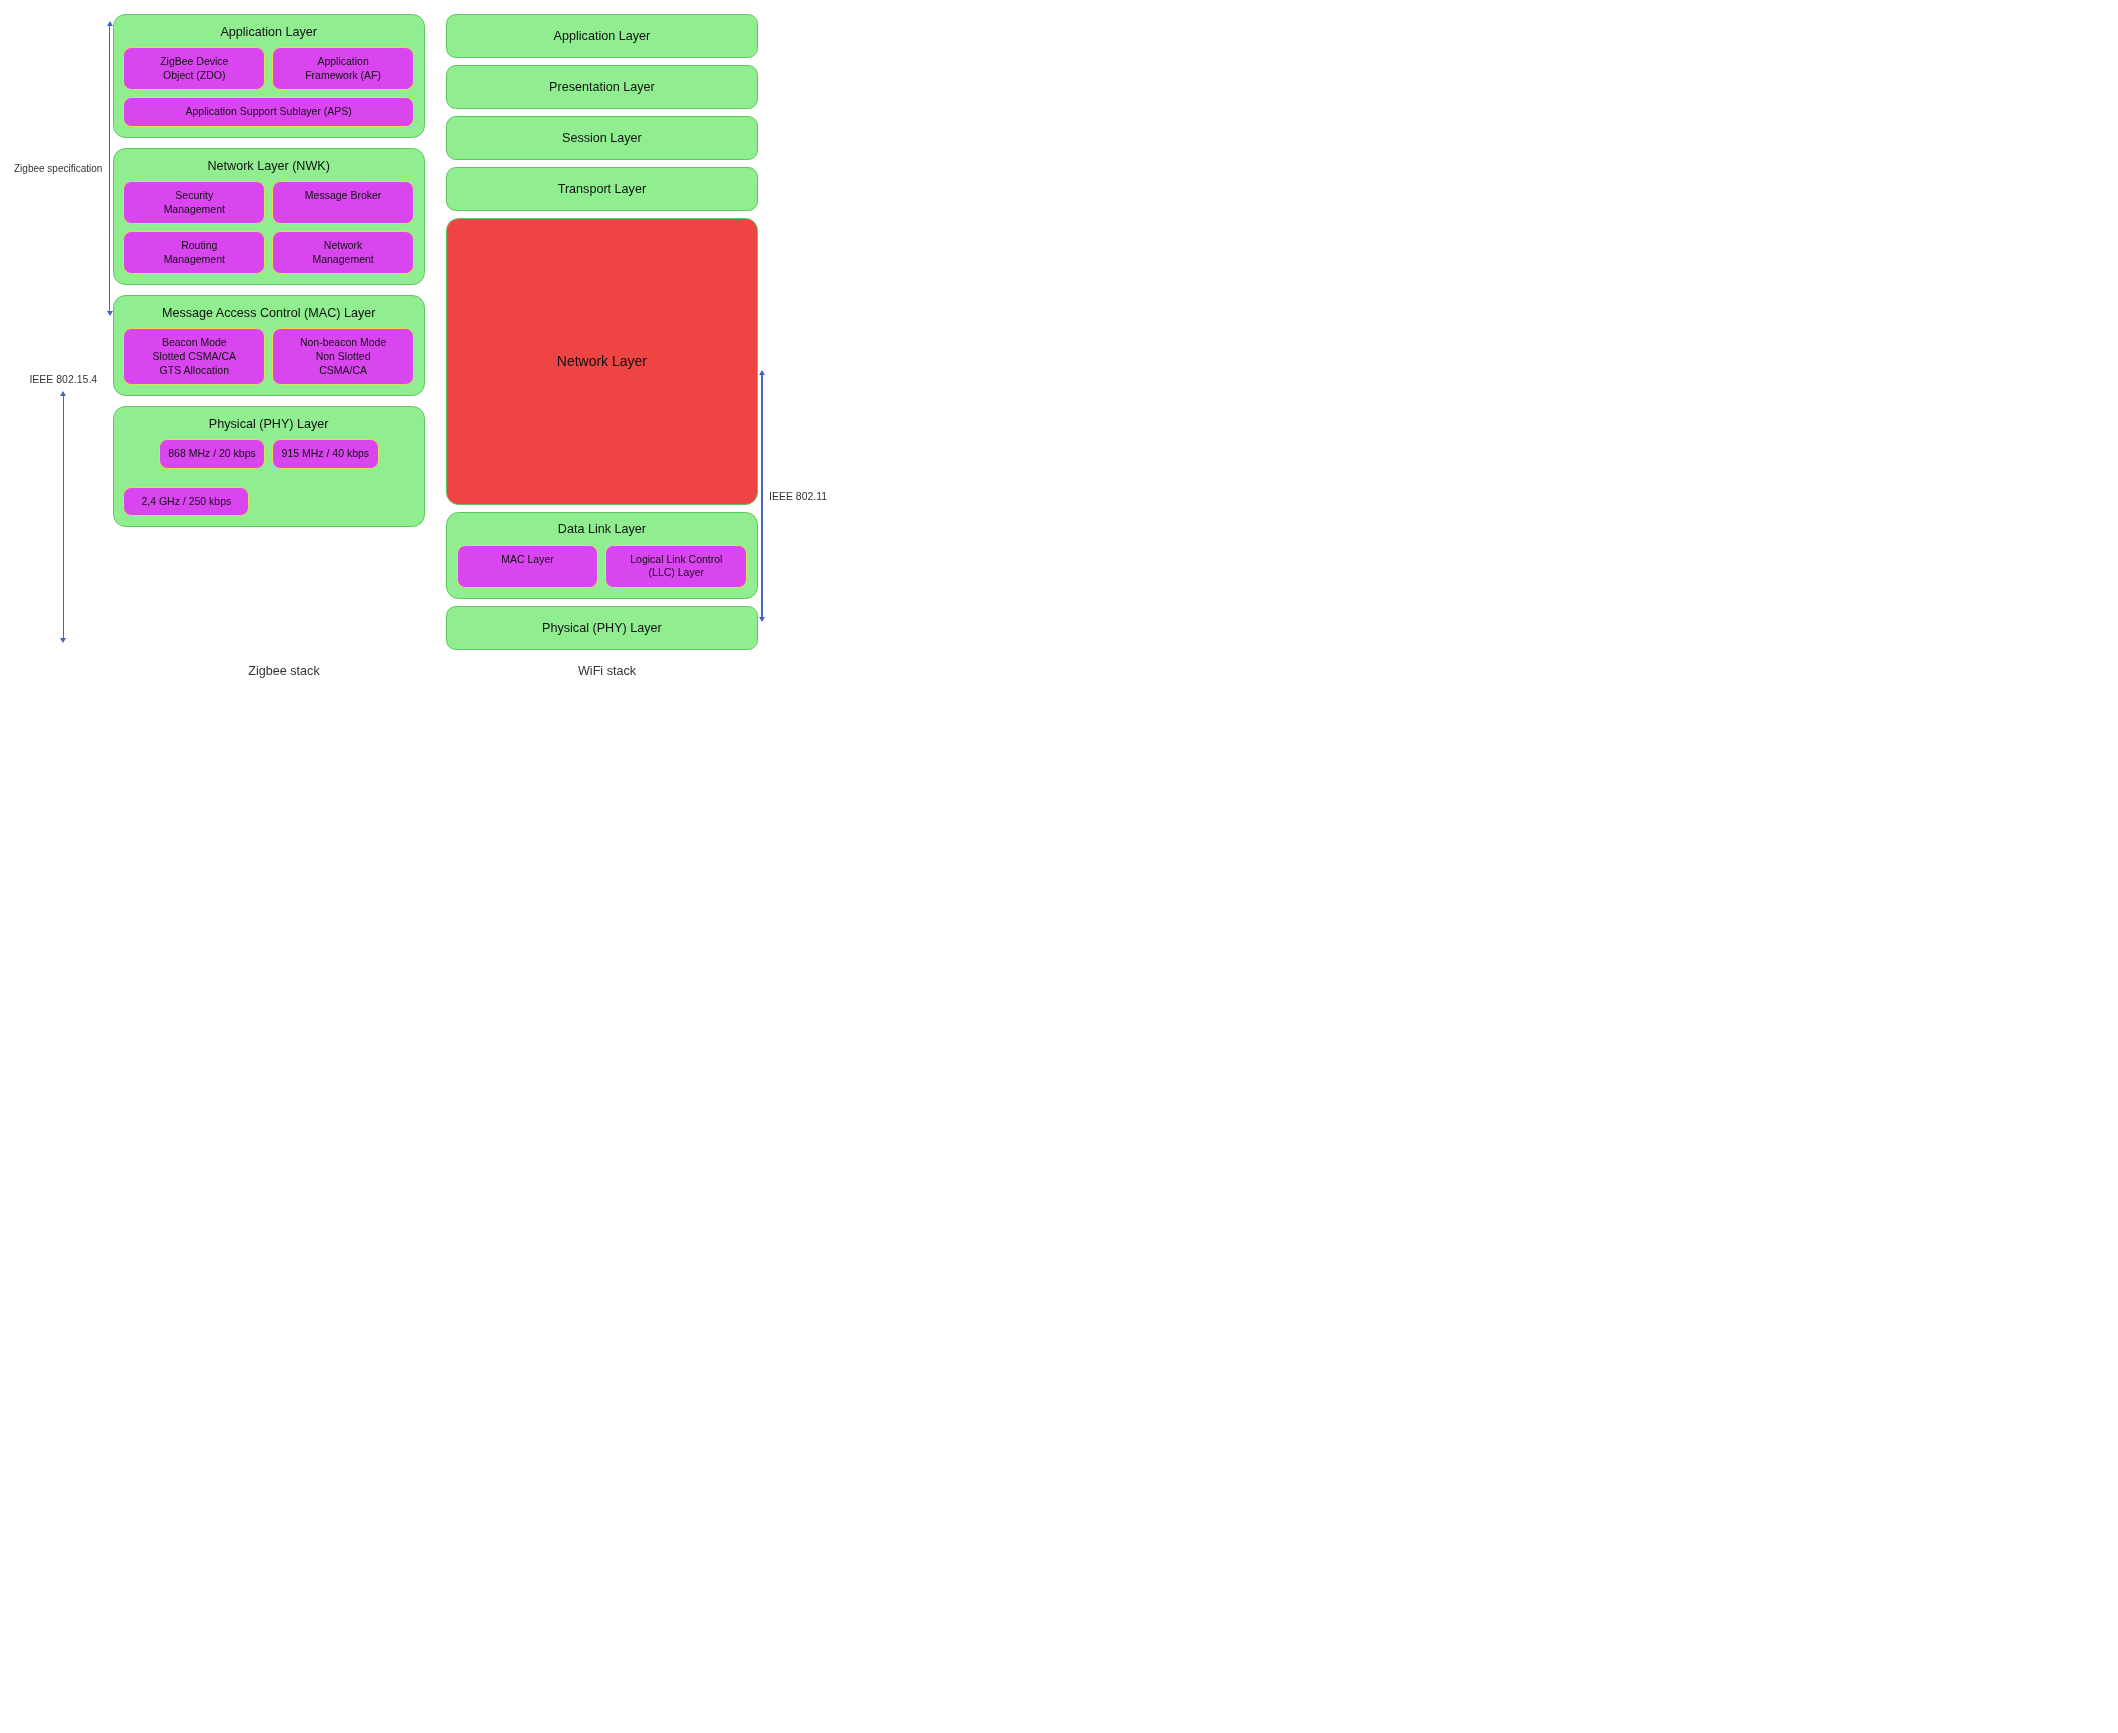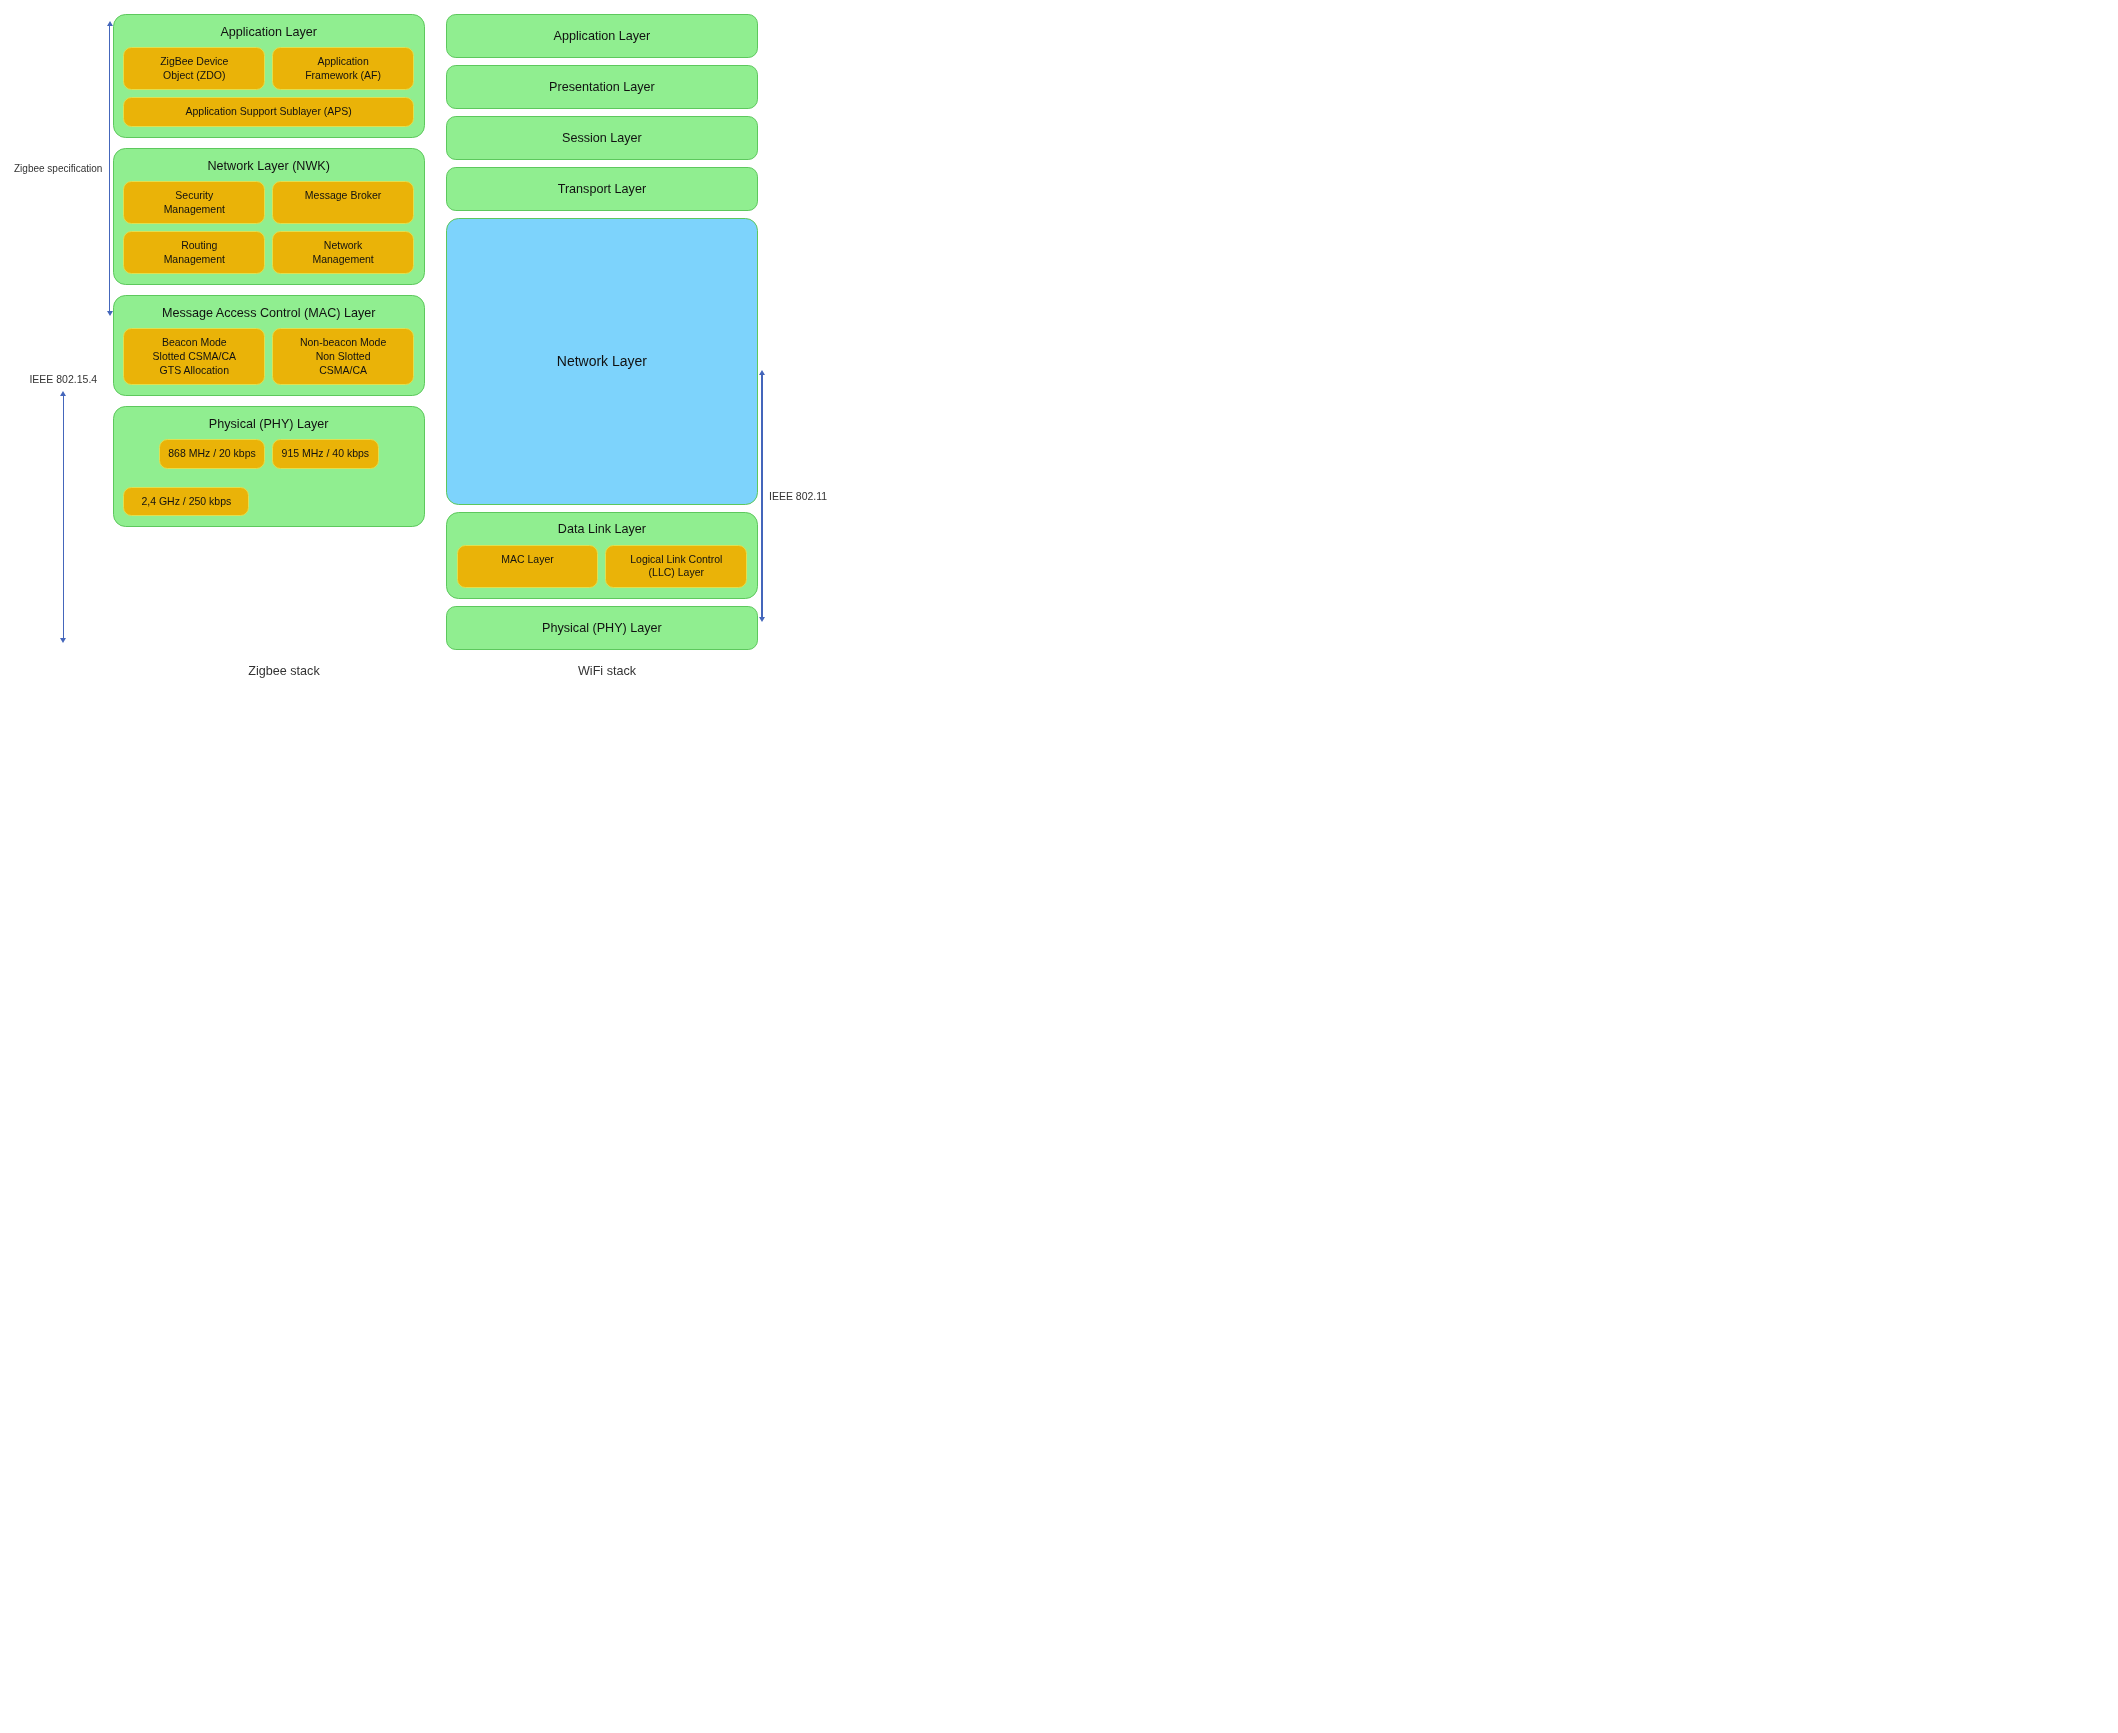--- a/index.html
+++ b/index.html
@@ -20,21 +20,21 @@
 
     .green-box-label {
       font-size: 12.6px;
       text-align: center;
       margin-bottom: 8.4px;
       color: #111;
     }
 
     
     .yellow-box {
-      background: #eab308;
+      background: #d946ef;
       border-radius: 8.4px;
       padding: 7px 8.4px;
       border: 1.4px solid #e0e050;
       font-size: 10.5px;
       text-align: center;
       color: #111;
       line-height: 1.3;
     }
 
     .inner-grid-2 {
@@ -48,21 +48,21 @@
       background: #90EE90;
       border-radius: 9.8px;
       border: 1.4px solid #5dc85d;
       padding: 14px 12.6px;
       font-size: 12.6px;
       text-align: center;
       color: #111;
     }
 
     .wifi-large-box {
-      background: #7dd3fc;
+      background: #ef4444;
       border-radius: 12.6px;
       border: 1.4px solid #5dc85d;
       padding: 21px 30px;
       font-size: 14px;
       text-align: center;
       color: #111;
     }
 
     .wifi-datalink-box {
       background: #90EE90;

